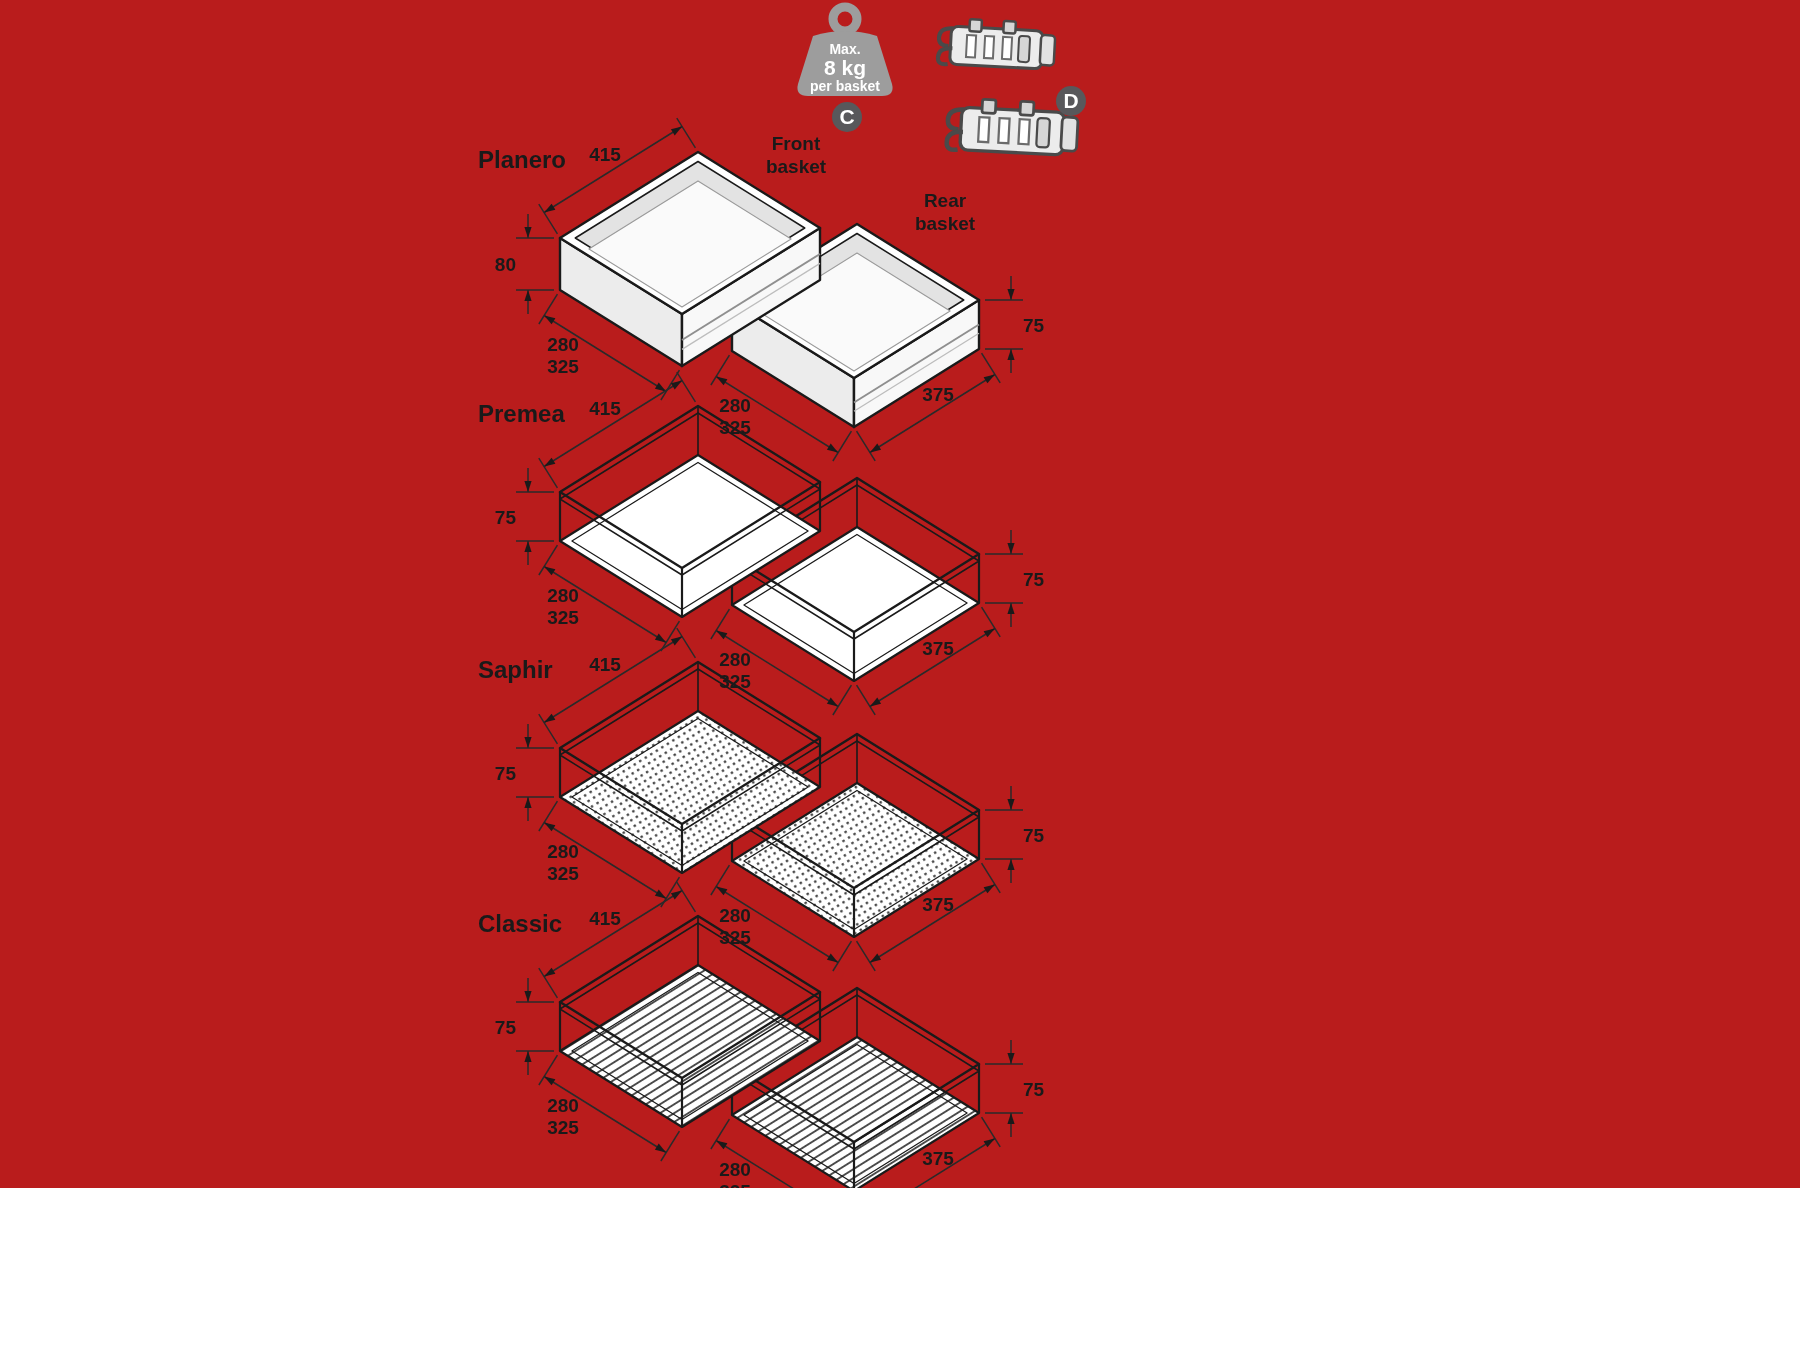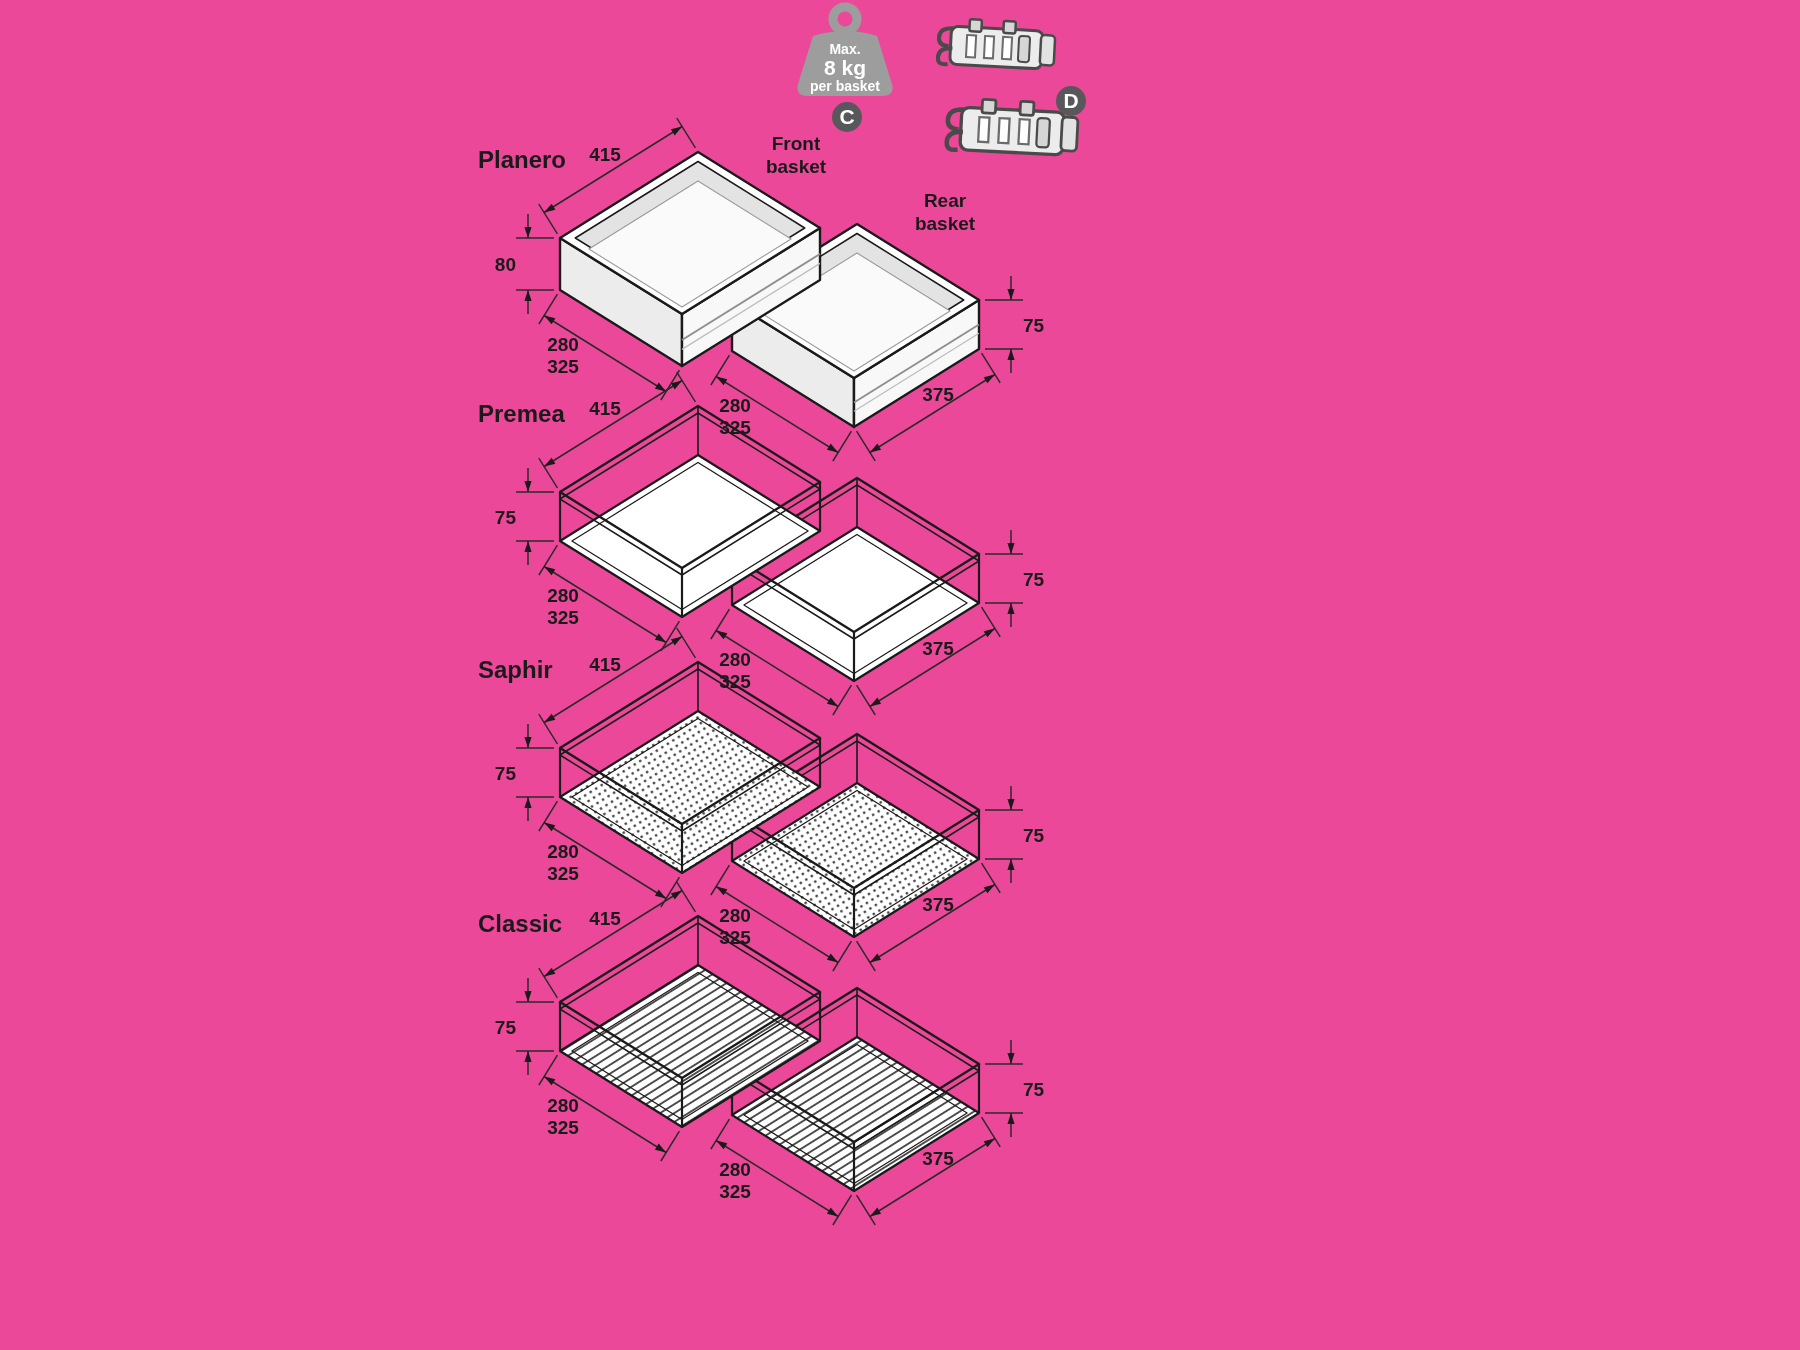--- a/index.html
+++ b/index.html
@@ -1,16 +1,16 @@
 <!DOCTYPE html>
 <html><head>
 <meta charset="utf-8">
 <style>
   html,body{margin:0;padding:0;background:#ffffff;}
-  .canvas{position:relative;width:1800px;height:1350px;background:#ec4899;overflow:hidden;
+  .canvas{position:relative;width:1800px;height:1188px;background:#b91c1c;overflow:hidden;
           font-family:"Liberation Sans",sans-serif;}
   svg text{font-family:"Liberation Sans",sans-serif;fill:#1a1a1a;}
   .product-label{font-size:24px;font-weight:bold;}
   .dim-text{font-size:19px;font-weight:bold;}
   .header-label{font-size:19px;font-weight:bold;}
   .weight-small{font-size:14px;font-weight:bold;fill:#ffffff;}
   .weight-big{font-size:21px;font-weight:bold;fill:#ffffff;}
   .badge-text{font-size:21px;font-weight:bold;fill:#ffffff;}
   .dim{stroke:#2a2a2a;stroke-width:1.5;fill:none;}
 </style>

